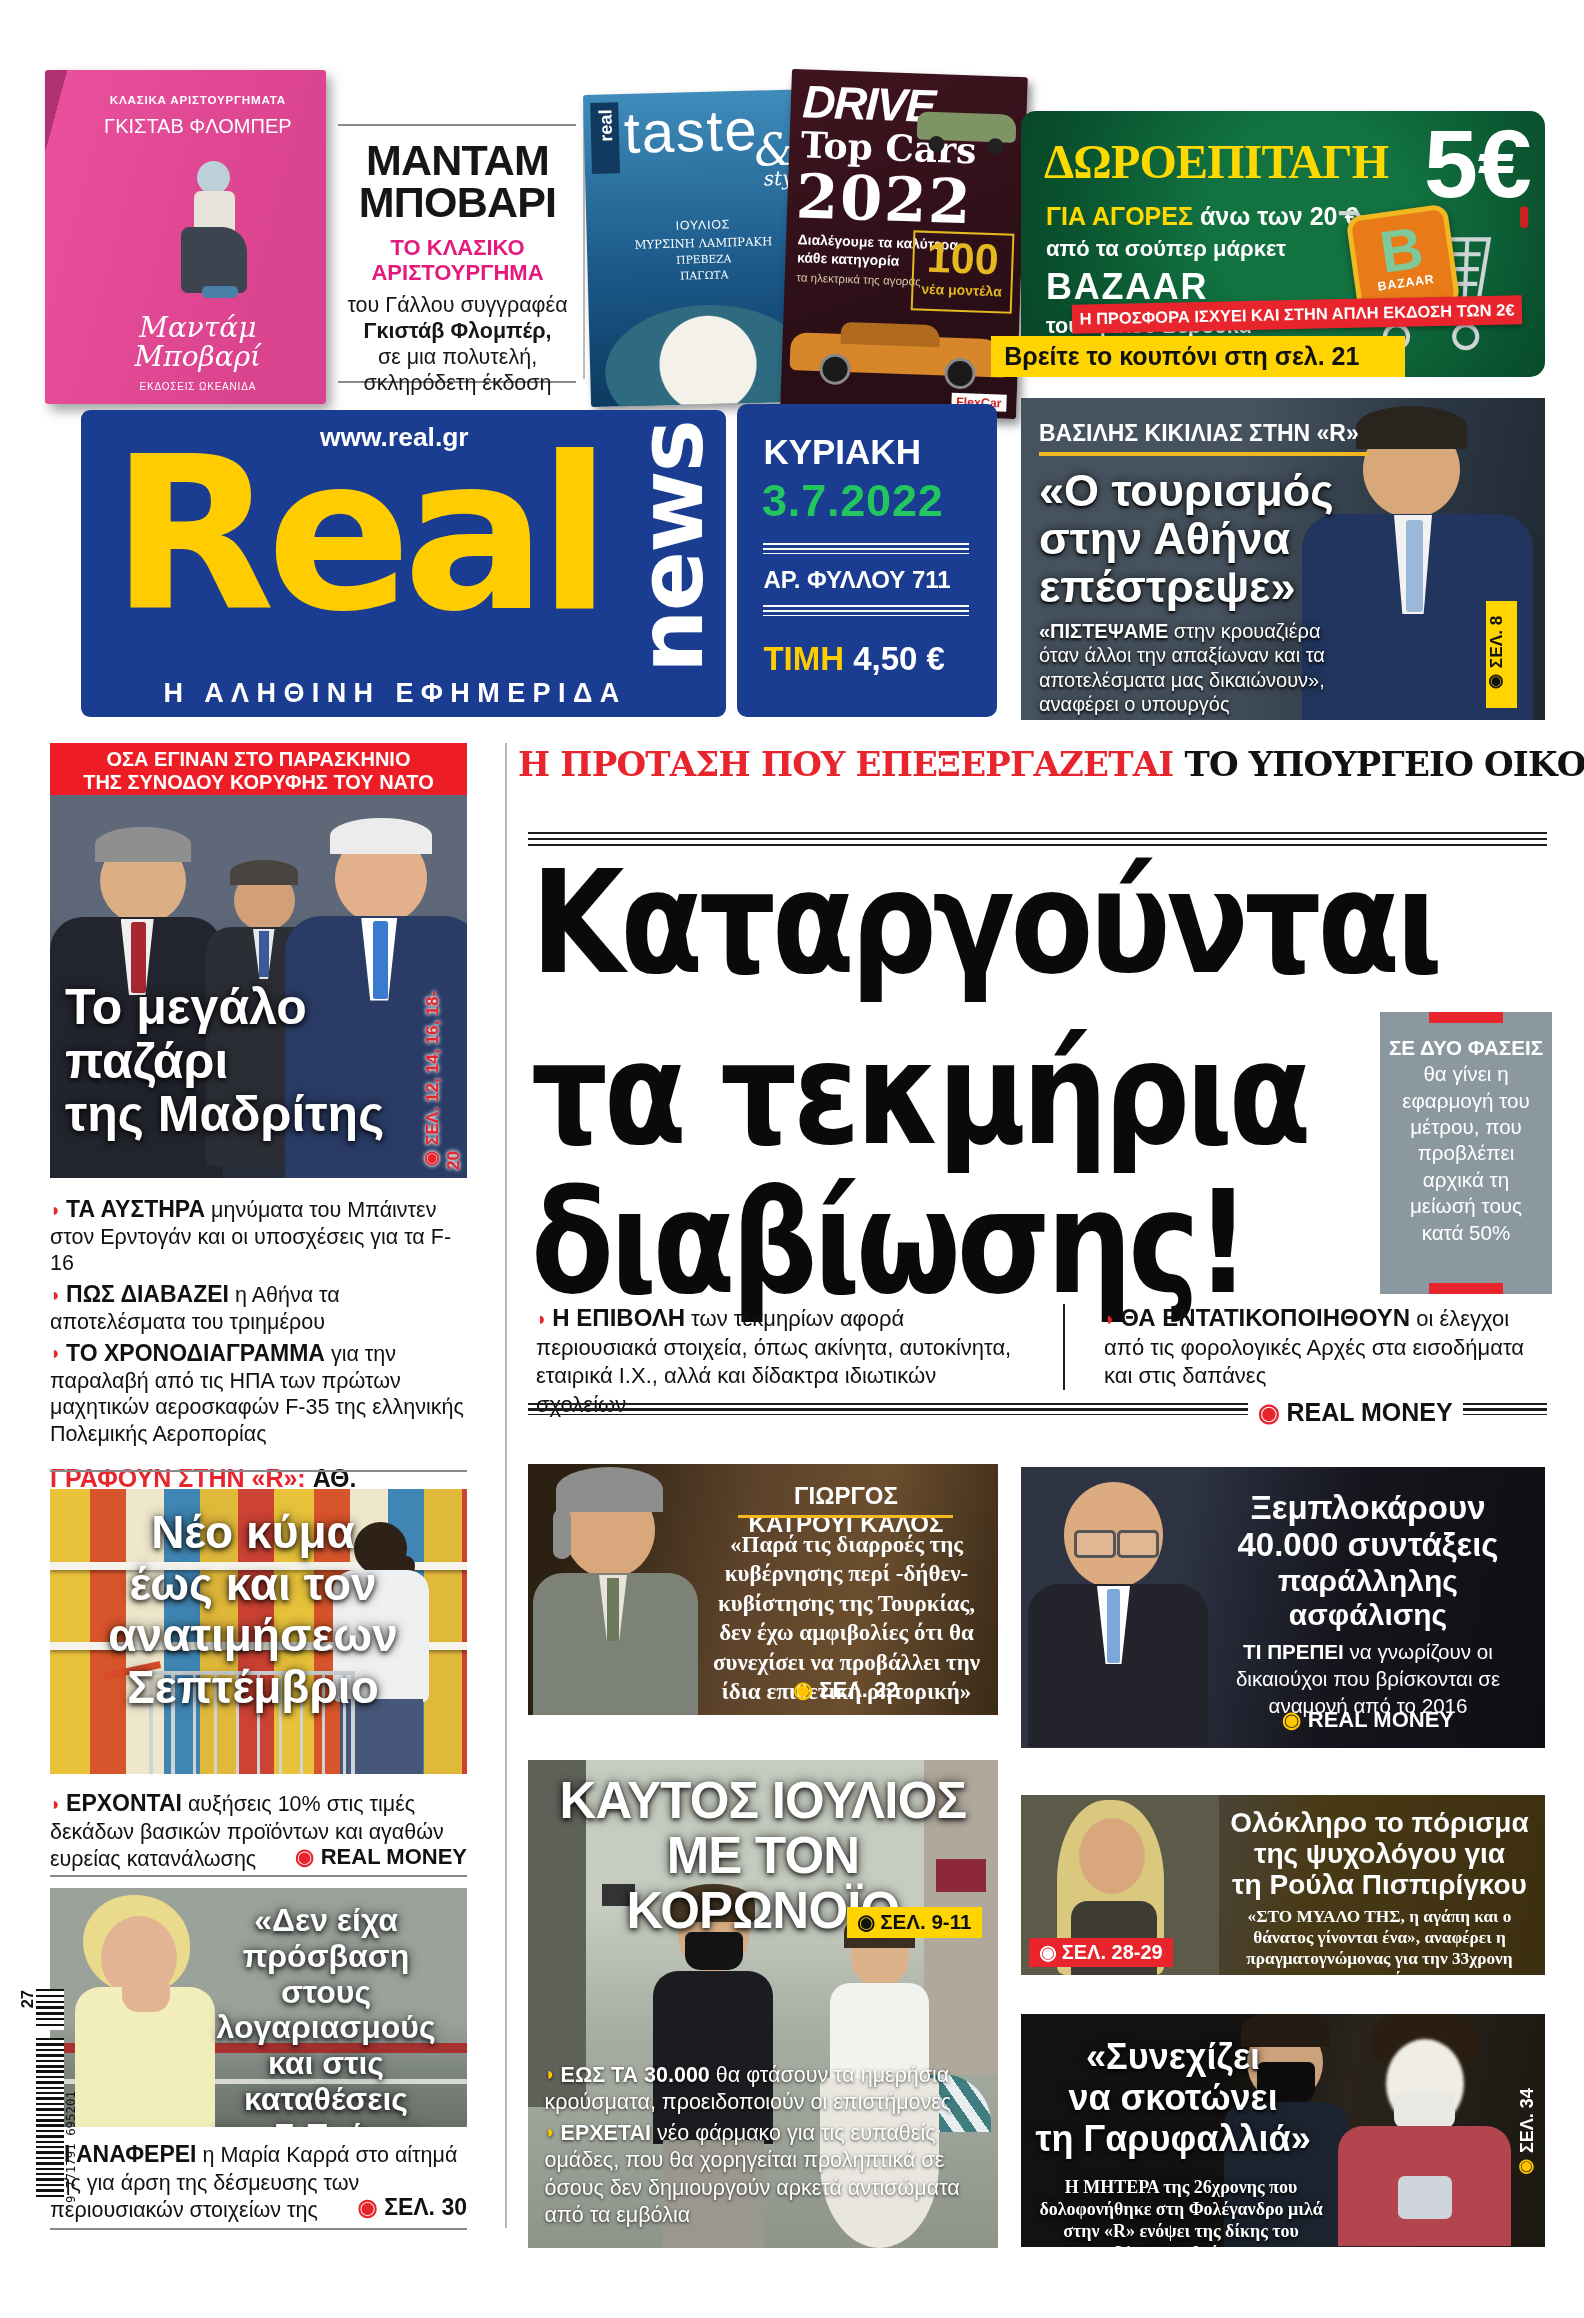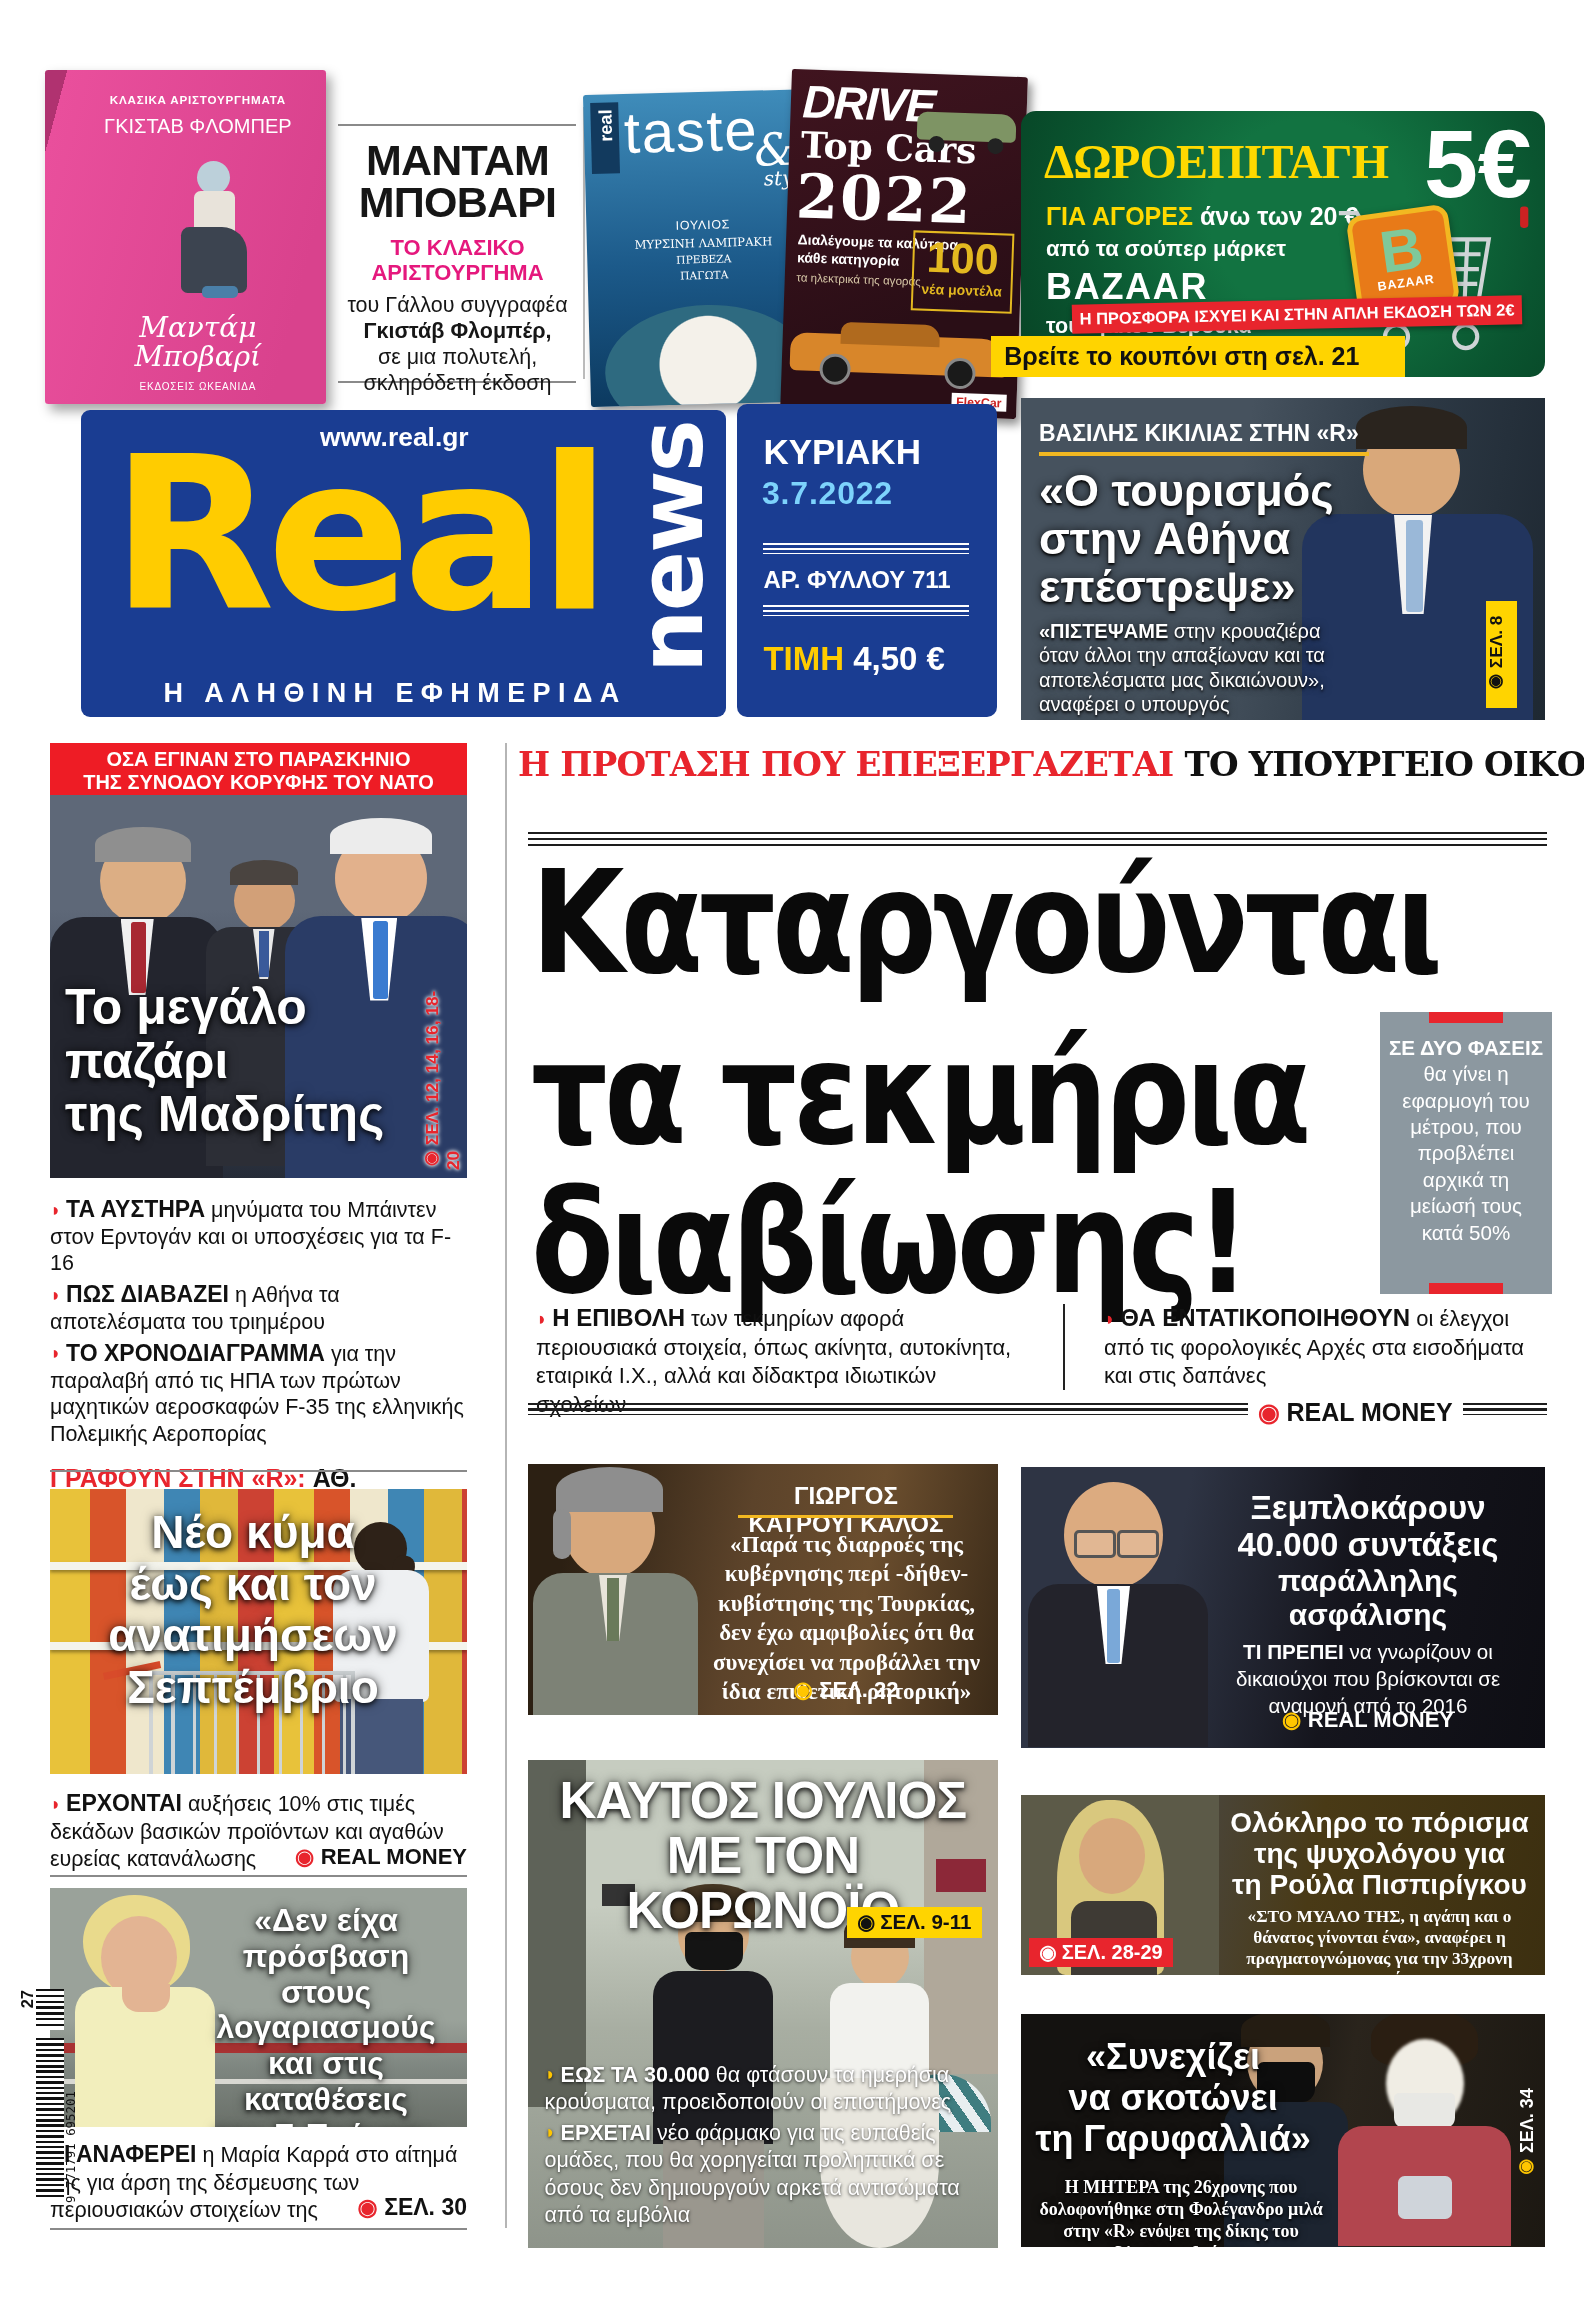--- a/index.html
+++ b/index.html
@@ -143,21 +143,21 @@
 
   <div class="abs" style="left:81px;top:410px;width:645px;height:307px;background:#1a3d92;border-radius:9px;">
     <div class="abs b w" style="left:239px;top:11.6px;font-size:26.4px;">www.real.gr</div>
     <div class="abs b" style="left:30px;top:18px;font-size:213px;line-height:1;color:#ffcc00;letter-spacing:-8.3px;font-family:'DejaVu Sans',sans-serif;">Real</div>
     <div class="abs b w vert" style="right:3.3px;top:15px;height:248px;font-size:89px;letter-spacing:-1.7px;font-family:'DejaVu Sans',sans-serif;">news</div>
     <div class="abs ctr b w" style="left:25px;width:578px;bottom:8.3px;font-size:27px;letter-spacing:7.4px;">Η ΑΛΗΘΙΝΗ ΕΦΗΜΕΡΙΔΑ</div>
   </div>
 
   <div class="abs" style="left:737px;top:404px;width:260px;height:313px;background:#1a3d92;border-radius:10px;padding-left:0;">
     <div class="abs b w" style="left:26.4px;top:28px;font-size:35px;">ΚΥΡΙΑΚΗ</div>
-    <div class="abs b" style="left:25px;top:71px;font-size:32px;color:#7dd3fc;letter-spacing:0.8px;">3.7.2022</div>
+    <div class="abs b" style="left:25px;top:71px;font-size:45px;color:#22c55e;letter-spacing:0.8px;">3.7.2022</div>
     <div class="abs rule3w" style="left:26.4px;top:139px;width:206px;"></div>
     <div class="abs b w" style="left:26.4px;top:162px;font-size:24px;">ΑΡ. ΦΥΛΛΟΥ 711</div>
     <div class="abs rule3w" style="left:26.4px;top:201px;width:206px;"></div>
     <div class="abs" style="left:26.4px;top:236px;font-size:33px;">
       <span class="b" style="color:#ffcc00;">ΤΙΜΗ</span>
       <span class="b w">4,50 €</span>
     </div>
   </div>
 
   <div class="ph" style="left:1021px;top:398px;width:524px;height:322px;background:linear-gradient(100deg,#46525e 0 40%,#2c3844 70%,#1e2832);">

